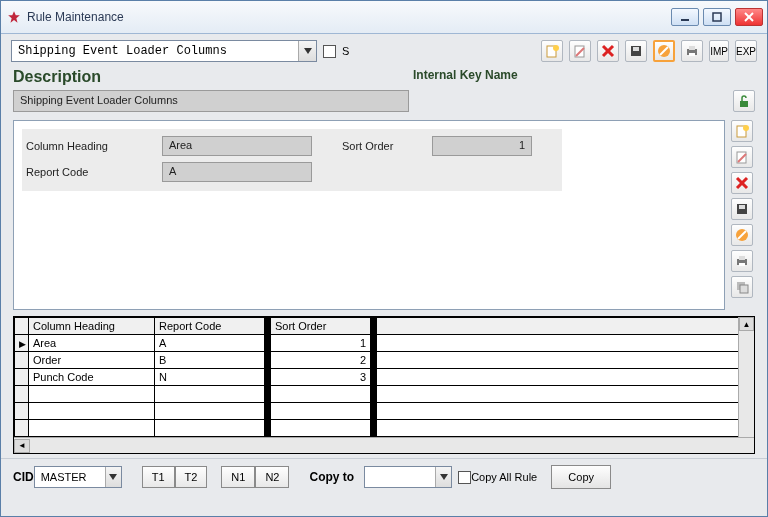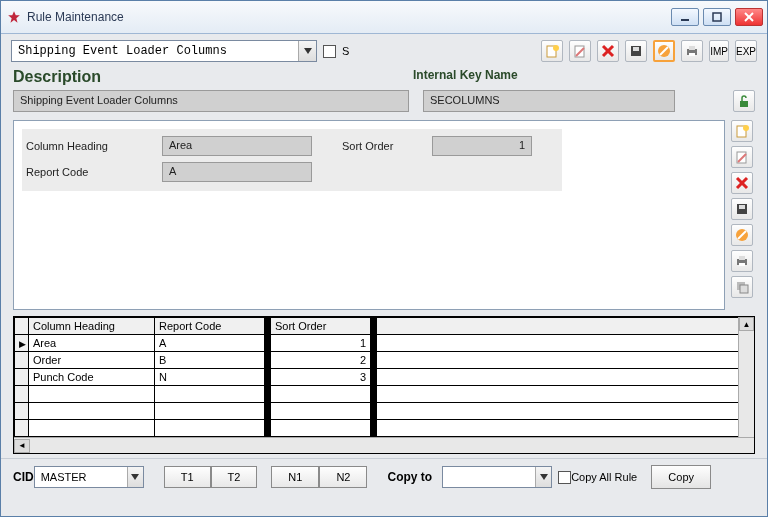--- a/index.html
+++ b/index.html
@@ -99,30 +99,30 @@
   .hscroll .arrow { width:16px; height:14px; background:#ddd; border:1px solid #aaa; display:flex; align-items:center; justify-content:center; font-size:8px; }
   .vscroll-stub { position:absolute; right:0; top:0; width:16px; bottom:16px; background:#e8e8e8; border-left:1px solid #aaa; display:flex; flex-direction:column; }
   .vscroll-stub .arrow { height:14px; background:#ddd; border:1px solid #aaa; display:flex; align-items:center; justify-content:center; font-size:8px; }
   .footer {
     display:flex; align-items:center; padding:6px 12px 8px 12px; 
     border-top:1px solid #c7cdd5;
   }
   .footer .flabel { font-weight:bold; font-size:12px; }
   .small-btn {
     height:22px; min-width:24px; border:1px solid #8a8a8a; background:linear-gradient(#fefefe,#e8e8e8);
-    padding:0 16px; font-size:11px; display:flex; align-items:center; justify-content:center; cursor:default;
+    padding:0 9px; font-size:11px; display:flex; align-items:center; justify-content:center; cursor:default;
   }
   .copy-btn {
     height:24px; width:60px; border:1px solid #8a8a8a; background:linear-gradient(#fefefe,#e4e4e4);
     font-size:11px; display:flex; align-items:center; justify-content:center; cursor:default;
   }
   .dd-small {
     display:flex; align-items:stretch; background:#fff; border:1px solid #7a8aa0; height:22px;
   }
-  .dd-small input { border:none; outline:none; padding:0 6px; font-size:11px; width:92px; }
+  .dd-small input { border:none; outline:none; padding:0 6px; font-size:11px; width:70px; }
   .dd-small .dd-btn { width:16px; background:linear-gradient(#f5f5f5,#ddd); border-left:1px solid #aaa; display:flex; align-items:center; justify-content:center; }
   svg { display:block; }
 </style>
 </head>
 <body>
 
 <div class="window">
 
   <div class="titlebar">
     <span class="app-icon">
@@ -204,21 +204,20 @@
     <div class="txt-btn">EXP</div>
   </div>
 
   <div class="section-labels">
     <div class="lbl-desc">Description</div>
     <div class="lbl-key">Internal Key Name</div>
   </div>
 
   <div class="ro-row">
     <div class="ro-field" style="width:396px">Shipping Event Loader Columns</div>
-    <div class="ro-field" style="width:252px">SECOLUMNS</div>
     <div class="lock-btn">
       <svg width="14" height="14">
           <rect x="3" y="7" width="8" height="6" fill="#3a8a3a"></rect>
           <path d="M5 7 V4 a2 2 0 0 1 4 0" fill="none" stroke="#3a8a3a" stroke-width="1.5"></path>
         </svg>
     </div>
   </div>
 
   <div class="mid">
     <div class="detail-panel">

